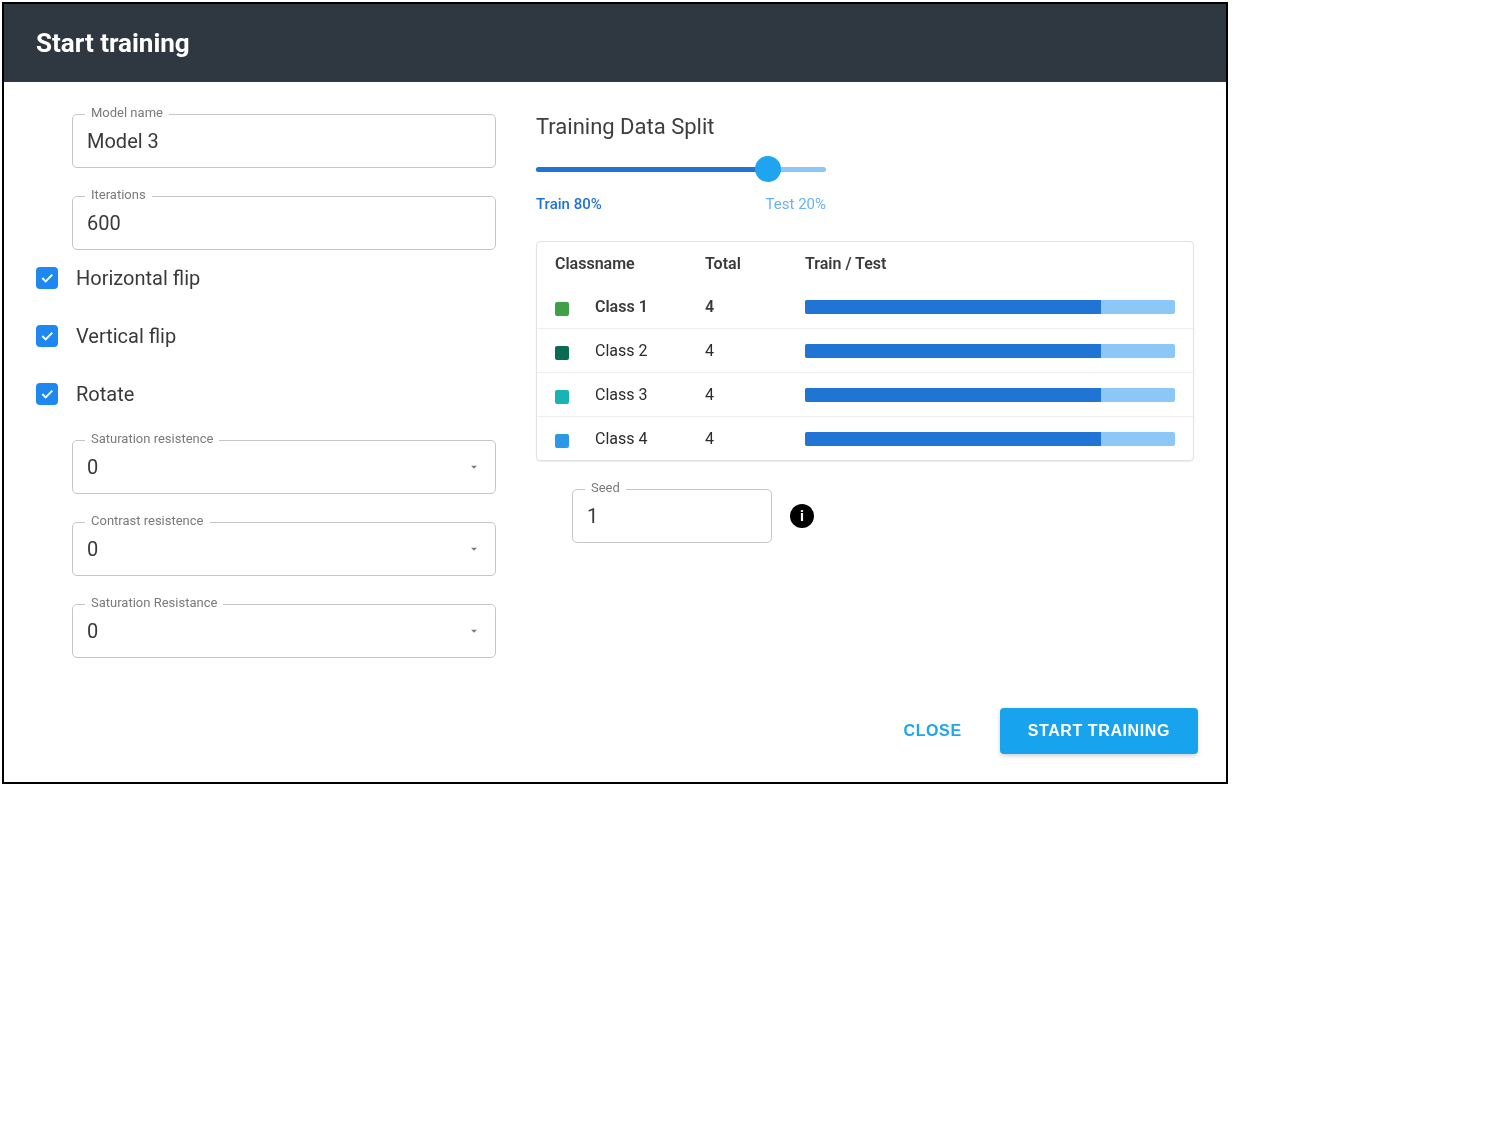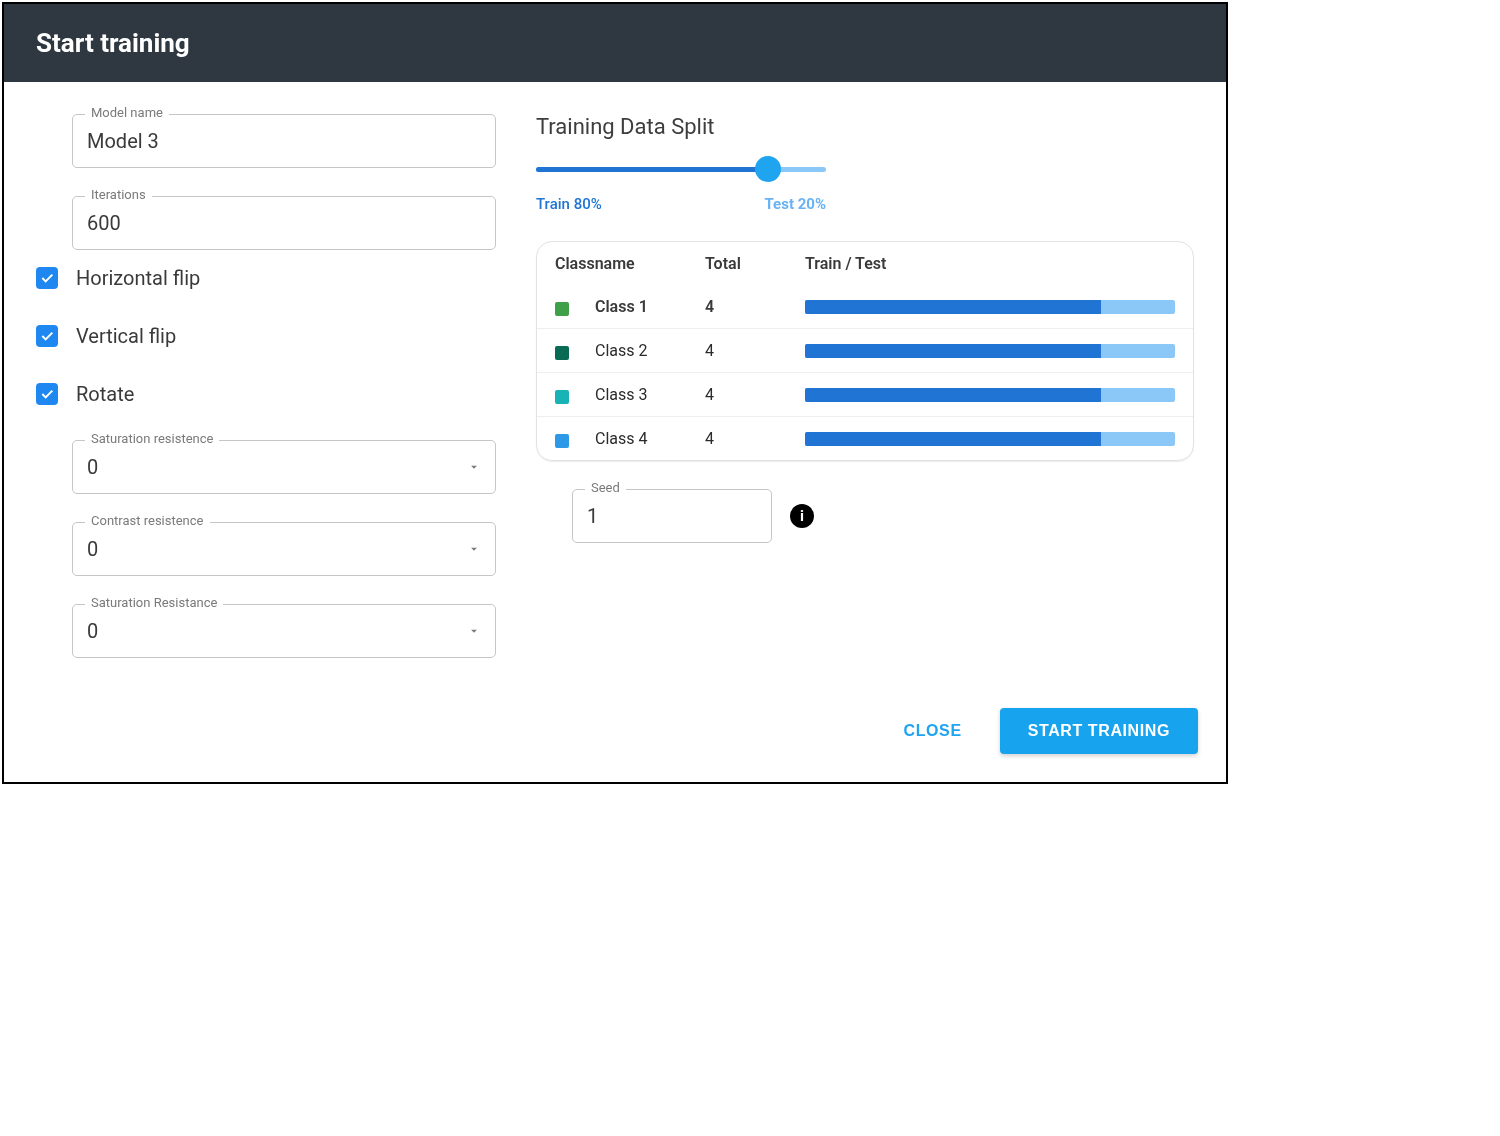--- a/index.html
+++ b/index.html
@@ -71,24 +71,24 @@
   .cb-box svg { width:16px; height:16px; }
   .section-title { font-size: 22px; color:#3d3d3d; margin-bottom: 18px; }
 
   
   .slider-wrap { position: relative; width: 290px; height: 24px; margin-bottom: 14px; }
   .slider-track { position:absolute; top:10px; left:0; right:0; height:5px; border-radius:3px; background:#8bc8f7;}
   .slider-fill  { position:absolute; top:10px; left:0; height:5px; border-radius:3px; background:#2074d4;}
   .slider-thumb { position:absolute; top:12px; width:26px; height:26px; border-radius:50%; background:#1fa4f0; transform:translate(-50%,-50%); }
   .slider-labels { display:flex; justify-content:space-between; width:290px; font-size:15px; margin-bottom: 28px;}
   .lbl-train { color:#2074d4; font-weight:500; }
-  .lbl-test  { color:#69b3f5; font-weight:700; }
+  .lbl-test  { color:#69b3f5; font-weight:400; }
 
   
-  .tbl { border:1px solid #e2e2e2; border-radius:16px; box-shadow:0 1px 1px rgba(0,0,0,.08); }
+  .tbl { border:1px solid #e2e2e2; border-radius:4px; box-shadow:0 1px 1px rgba(0,0,0,.08); }
   .tbl-row { display:grid; grid-template-columns: 150px 100px 1fr; align-items:center; padding:12px 18px; border-top:1px solid #eee; }
   .tbl-row:first-child { border-top:none; font-weight:600; color:#3a3a3a; }
   .tbl-row .cell-name { display:flex; align-items:flex-end; gap:26px; }
   .swatch { width:14px; height:14px; border-radius:2px; display:inline-block; }
   .bar { position:relative; height:14px; border-radius:2px; overflow:hidden; background:#8bc8f7;}
   .bar .train { position:absolute; left:0; top:0; bottom:0; background:#2074d4; }
 
   .seed-row { display:flex; align-items:center; gap:18px; margin-top: 28px; }
   .info-icon {
     width:24px; height:24px; border-radius:50%;

